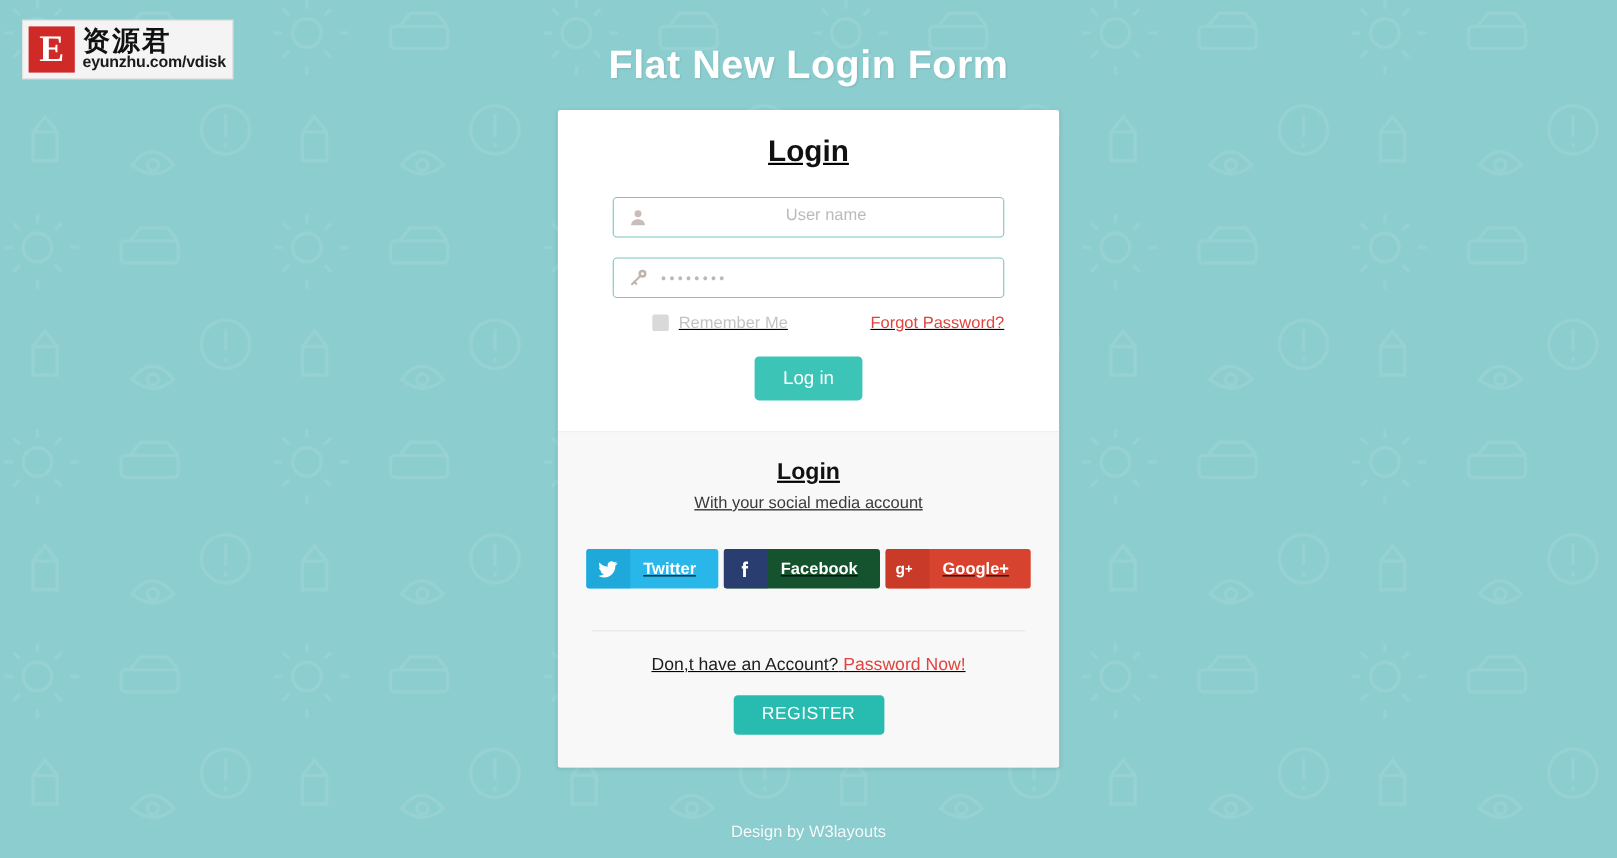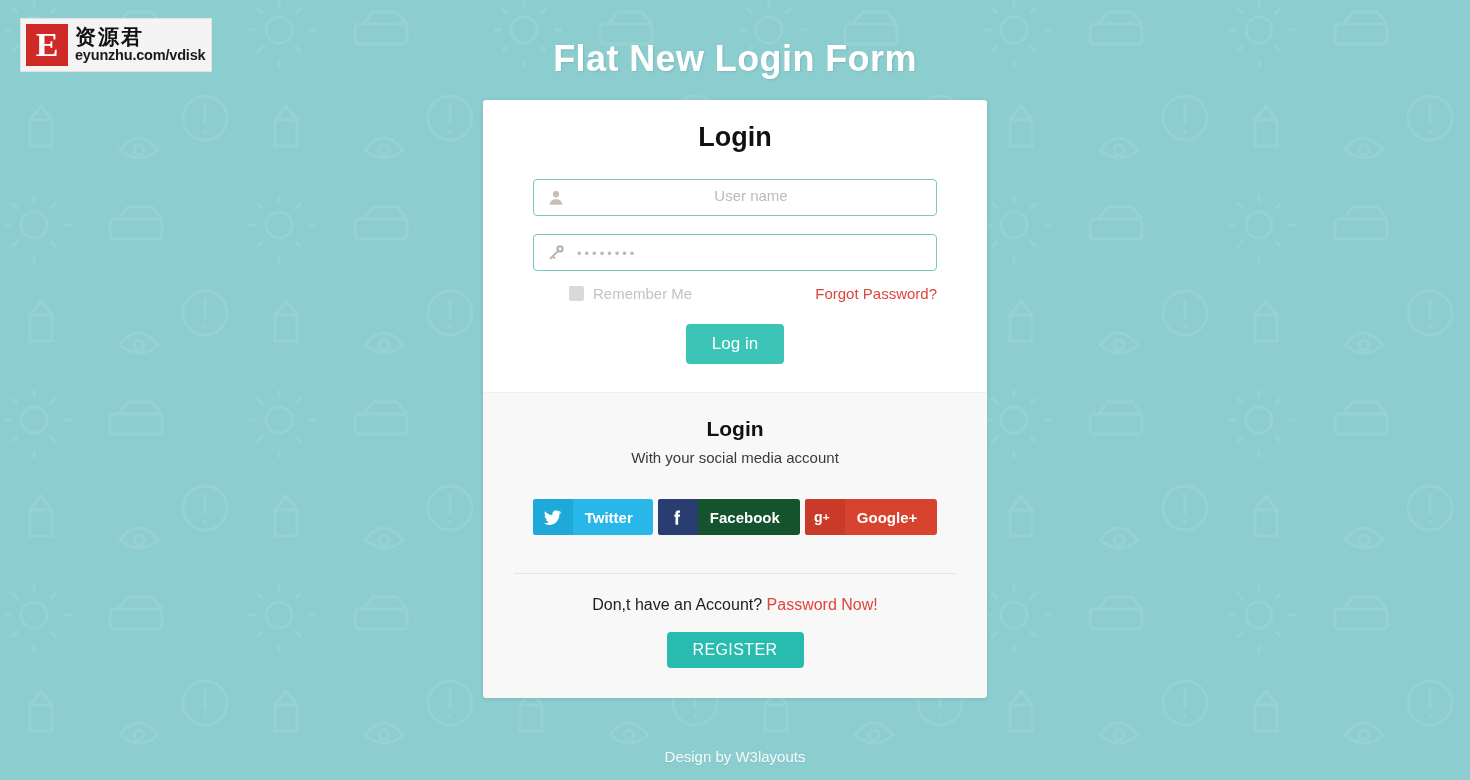--- a/index.html
+++ b/index.html
@@ -47,21 +47,21 @@
     font-family: "Liberation Serif", serif;
     font-weight: bold;
     font-size: 34px;
     line-height: 42px;
     text-align: center;
     flex: 0 0 auto;
   }
   .wm-text { margin-left: 7px; line-height: 1.04; }
   .wm-cn {
     font-family: "DejaVu Sans", sans-serif;
-    font-size: 21px;
+    font-size: 25px;
     font-weight: bold;
     color: #111;
     letter-spacing: 2px;
   }
   .wm-url {
     font-family: "Liberation Sans", sans-serif;
     font-size: 14.5px;
     font-weight: bold;
     color: #1a1a1a;
     letter-spacing: -0.2px;
@@ -77,25 +77,26 @@
     font-weight: bold;
     padding-top: 38px;
     letter-spacing: 0.4px;
     text-shadow: 1px 1px 2px rgba(0,0,0,0.10);
   }
 
   
   .card {
     position: relative;
     z-index: 2;
-    width: 504px;
+    width: 456px;
     margin: 20px auto 0 auto;
     border-radius: 3px;
     overflow: hidden;
     box-shadow: 0 1px 4px rgba(0,0,0,0.10);
+    text-decoration: underline;
   }
 
   .card-top {
     background: #ffffff;
     padding: 22px 50px 28px 50px;
   }
 
   .section-title {
     text-align: center;
     font-size: 27px;

